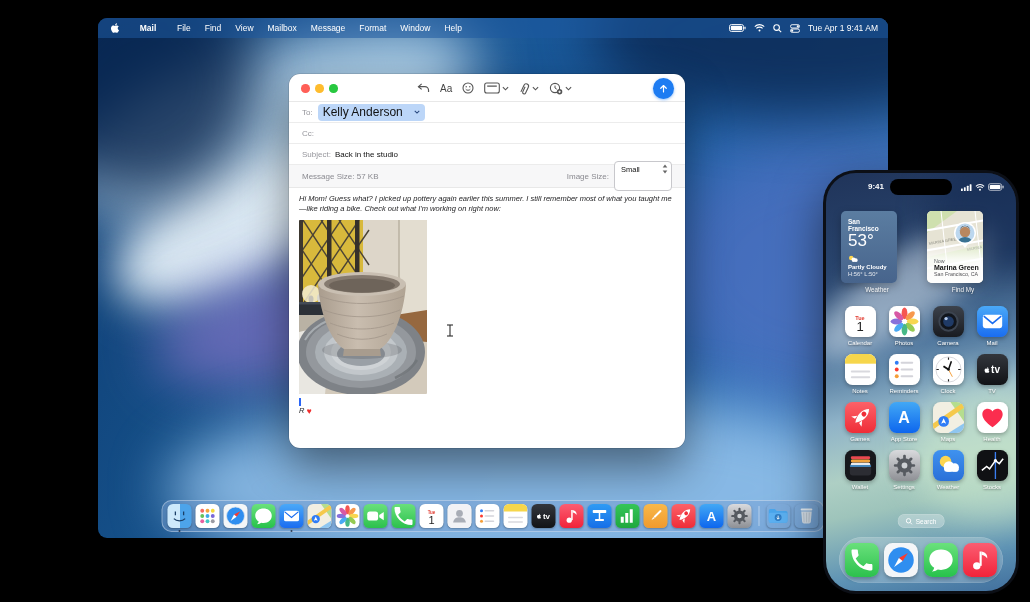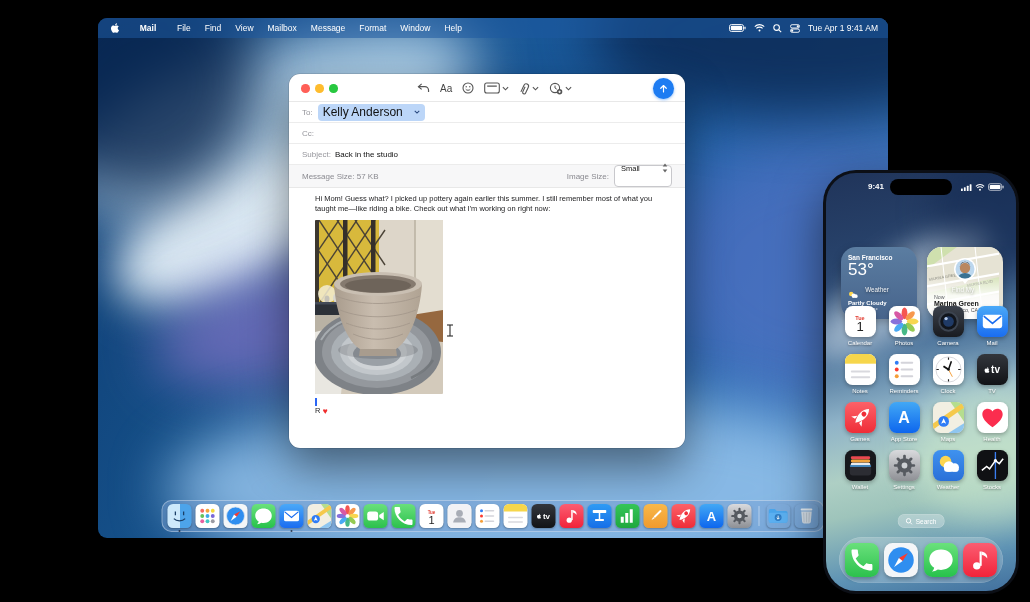--- a/index.html
+++ b/index.html
@@ -77,45 +77,45 @@
   .tbtn { display:flex; align-items:center; gap:2px; color:#555; }
   .tb-aa { font-size:10px; color:#444; }
   .sendbtn { position:absolute; right:11px; top:3.5px; width:21px; height:21px; border-radius:50%; background:#1d7cf2;
              display:flex; align-items:center; justify-content:center; box-shadow:0 1px 3px rgba(29,124,242,.5); }
   .frow { display:flex; align-items:center; height:21px; padding:0 13px; border-bottom:1px solid #ececec; color:#95959b; }
   .pill { display:inline-flex; align-items:center; gap:11px; margin-left:5px; padding:1.5px 5px; background:#bcd6f8;
           border-radius:4px; color:#111; font-size:12px; }
   .subj-val { color:#111; margin-left:4px; }
   .sizerow { height:23px; background:#f7f7f8; display:flex; align-items:center; padding:0 13px; border-bottom:1px solid #e8e8e8; color:#8a8a90; }
   .isgroup { margin-left:auto; display:flex; align-items:center; gap:5px; }
-  .select { display:flex; align-items:center; width:58px; height:22px; background:#fff; border:1px solid #c8c8cc; border-radius:4px;
+  .select { display:flex; align-items:flex-end; width:58px; height:30px; background:#fff; border:1px solid #c8c8cc; border-radius:4px;
             padding:0 3px 16px 6px; color:#111; font-size:7.5px; }
   .select svg { margin-left:auto; }
-  .mbody { position:relative; padding:6px 13px 0 26px; color:#1d1d1f; }
+  .mbody { position:relative; padding:6px 13px 0 10px; color:#1d1d1f;font-style:italic; }
   .mbody p { font-size:7.5px; line-height:1.38; }
   .photo { margin-top:5px; width:128px; height:174px; display:block; border-radius:1px; }
   .caret { margin-top:4px; width:1.5px; height:8px; background:#2b66f6; }
   .closing { font-size:7.5px; line-height:1.3; margin-top:1px; }
   .sig { font-size:7.5px; line-height:1.3; display:flex; align-items:center; gap:2px; }
   .heart { color:#f02d2d; font-size:8.5px; }
   .ibeam { position:absolute; left:157px; top:250px; }
 
   
   .phone { position:absolute; z-index:6; left:823px; top:170px; width:196px; height:424px; background:#0c0f16;
            border-radius:33px; padding:3px; box-shadow:0 18px 50px rgba(0,0,0,.55); }
   .screen { position:relative; width:100%; height:100%; border-radius:30px; overflow:hidden;
             background:linear-gradient(168deg,#20345a 0%,#2a4770 25%,#52799f 42%,#8fb3c8 55%,#aecfc4 68%,#9ec4bb 76%,#5d92b4 90%,#416f9d 100%); }
   .p1 { left:-30px; top:85px;  width:210px; height:70px;  background:rgba(230,242,250,.5); filter:blur(13px); transform:rotate(-35deg);}
   .p2 { left:85px;  top:205px; width:165px; height:145px; background:rgba(205,235,205,.55); filter:blur(16px);}
   .p3 { left:105px; top:-25px; width:150px; height:125px; background:rgba(18,40,80,.55);   filter:blur(16px);}
   .ptime { position:absolute; z-index:3; left:22px; top:9px; color:#fff; font-size:8px; font-weight:bold;padding-left:20px; }
   .island { position:absolute; z-index:3; left:50%; margin-left:-31px; top:6px; width:62px; height:16px; background:#000; border-radius:9px; }
   .pstat { position:absolute; z-index:3; right:12px; top:10px; display:flex; align-items:center; gap:3px; }
-  .widget { position:absolute; z-index:2; top:38px; width:76px; height:72px; border-radius:15px; overflow:hidden;
-            box-shadow:0 3px 8px rgba(0,0,0,.25);margin-top:36px; }
+  .widget { position:absolute; z-index:2; top:38px; width:56px; height:72px; border-radius:5px; overflow:hidden;
+            box-shadow:0 3px 8px rgba(0,0,0,.25); }
   .w-weather { left:15px; background:linear-gradient(180deg,#5b7da1,#47648c); color:#fff; padding:7px 7px 6px 7px;
                display:flex; flex-direction:column; }
   .ww-city { font-size:6.5px; font-weight:bold; }
   .ww-temp { font-size:17px; font-weight:300; line-height:1.05; }
   .ww-icon { margin-top:auto; }
   .ww-cond { font-size:6px; font-weight:bold; margin-top:1px; }
   .ww-hilo { font-size:5.8px; color:rgba(255,255,255,.85); margin-top:1px; }
   .w-findmy { left:101px; background:#e6e3d4; }
   .fm-text { position:absolute; left:7px; bottom:6px; z-index:2; }
   .fm-now { font-size:5.3px; color:#5f6166; }

